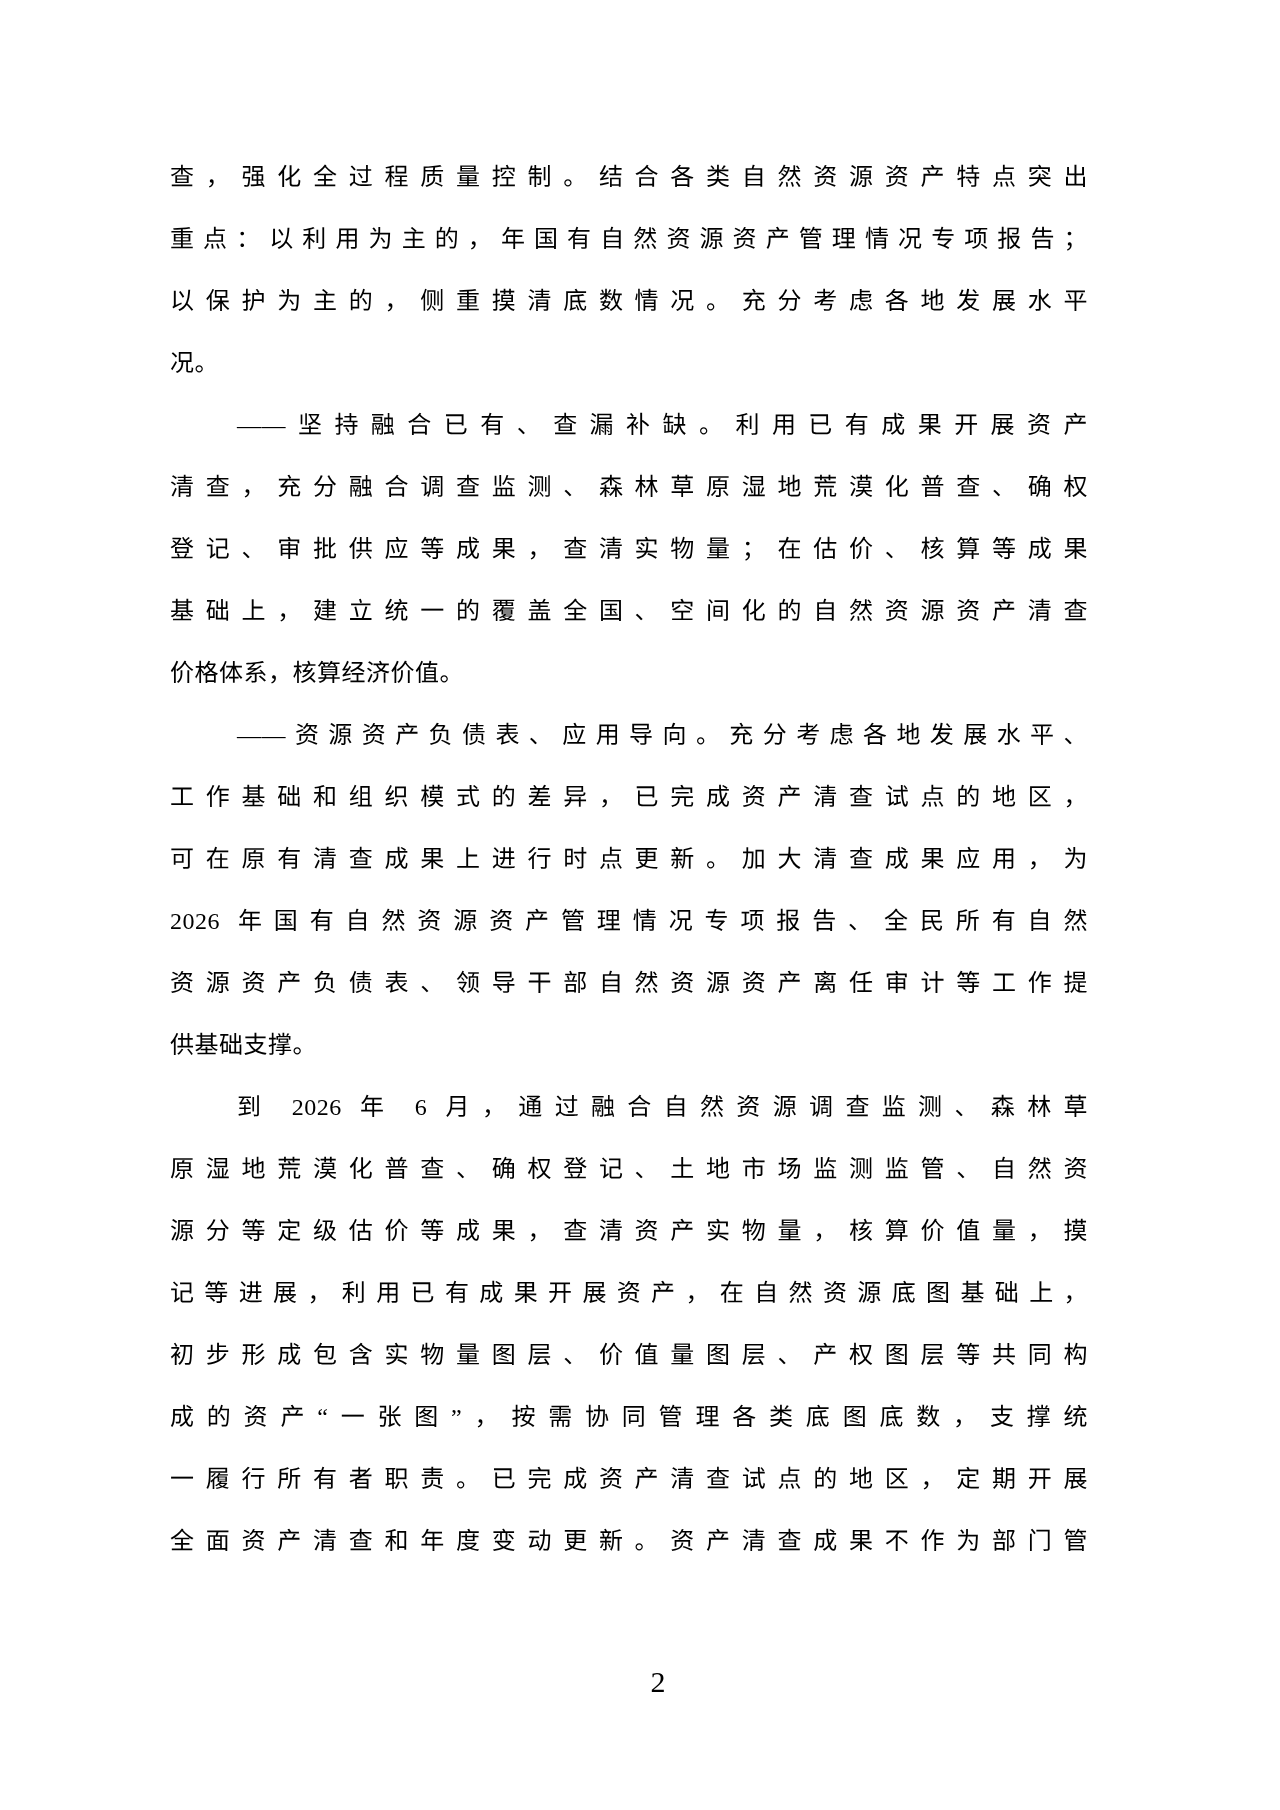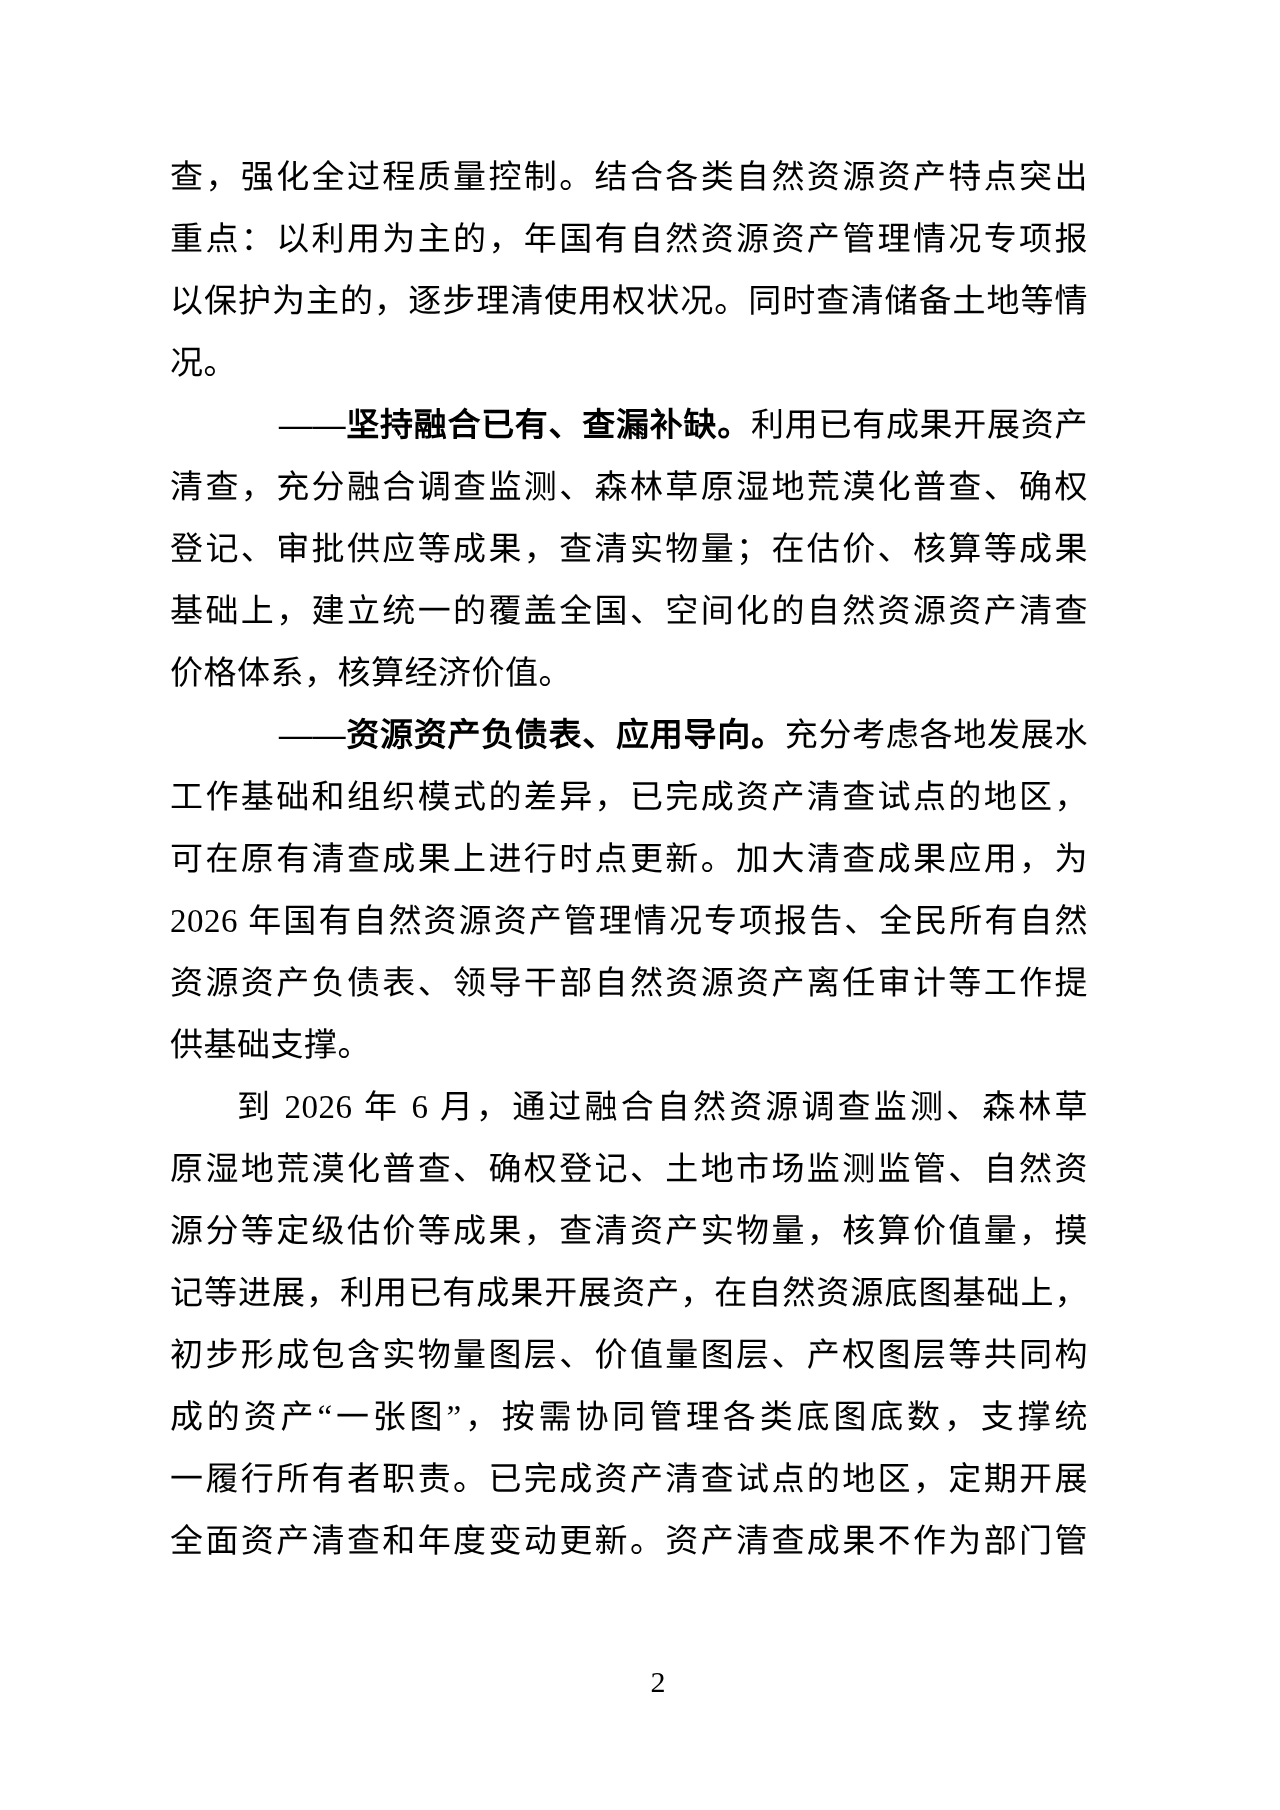--- a/index.html
+++ b/index.html
@@ -16,59 +16,58 @@
     font-family: "Liberation Serif", "DejaVu Serif", serif;
     color: #000000;
   }
   .text-block {
     position: absolute;
     left: 170px;
     top: 146px;
     width: 918px;
   }
   .line {
-    font-size: 33px;
+    font-size: 24px;
     line-height: 62px;
     height: 62px;
     text-align: justify;
     text-align-last: justify;
     letter-spacing: 0.5px;
     overflow: hidden;
   }
   .line.indent {
     text-indent: 67px;
   }
   .line.para-end {
     text-align: left;
     text-align-last: left;
   }
   .b {
-    font-weight: 700;
-    margin-left: 42px;
+    font-weight: 400;
   }
   .page-number {
     position: absolute;
     left: 598px;
     top: 1662px;
     width: 120px;
     text-align: center;
     font-size: 30px;
     line-height: 40px;
     font-family: "Liberation Serif", "DejaVu Serif", serif;
     color: #000000;
   }
 </style>
 </head>
 <body>
 
 <div class="page">
   <div class="text-block">
       <div class="line"><span>查，强化全过程质量控制。结合各类自然资源资产特点突出</span></div>
       <div class="line"><span>重点：以利用为主的，年国有自然资源资产管理情况专项报告；</span></div>
-      <div class="line"><span>以保护为主的，逐步理清使用权状况。同时查清储备土地等情</span></div>
+      <div class="line"><span>以保护为主的，侧重摸清底数情况。充分考虑各地发展水平</span></div>
       <div class="line para-end"><span>况。</span></div>
       <div class="line indent"><span class="b">——坚持融合已有、查漏补缺。</span><span>利用已有成果开展资产</span></div>
       <div class="line"><span>清查，充分融合调查监测、森林草原湿地荒漠化普查、确权</span></div>
       <div class="line"><span>登记、审批供应等成果，查清实物量；在估价、核算等成果</span></div>
       <div class="line"><span>基础上，建立统一的覆盖全国、空间化的自然资源资产清查</span></div>
       <div class="line para-end"><span>价格体系，核算经济价值。</span></div>
       <div class="line indent"><span class="b">——资源资产负债表、应用导向。</span><span>充分考虑各地发展水平、</span></div>
       <div class="line"><span>工作基础和组织模式的差异，已完成资产清查试点的地区，</span></div>
       <div class="line"><span>可在原有清查成果上进行时点更新。加大清查成果应用，为</span></div>
       <div class="line"><span>2026 年国有自然资源资产管理情况专项报告、全民所有自然</span></div>

